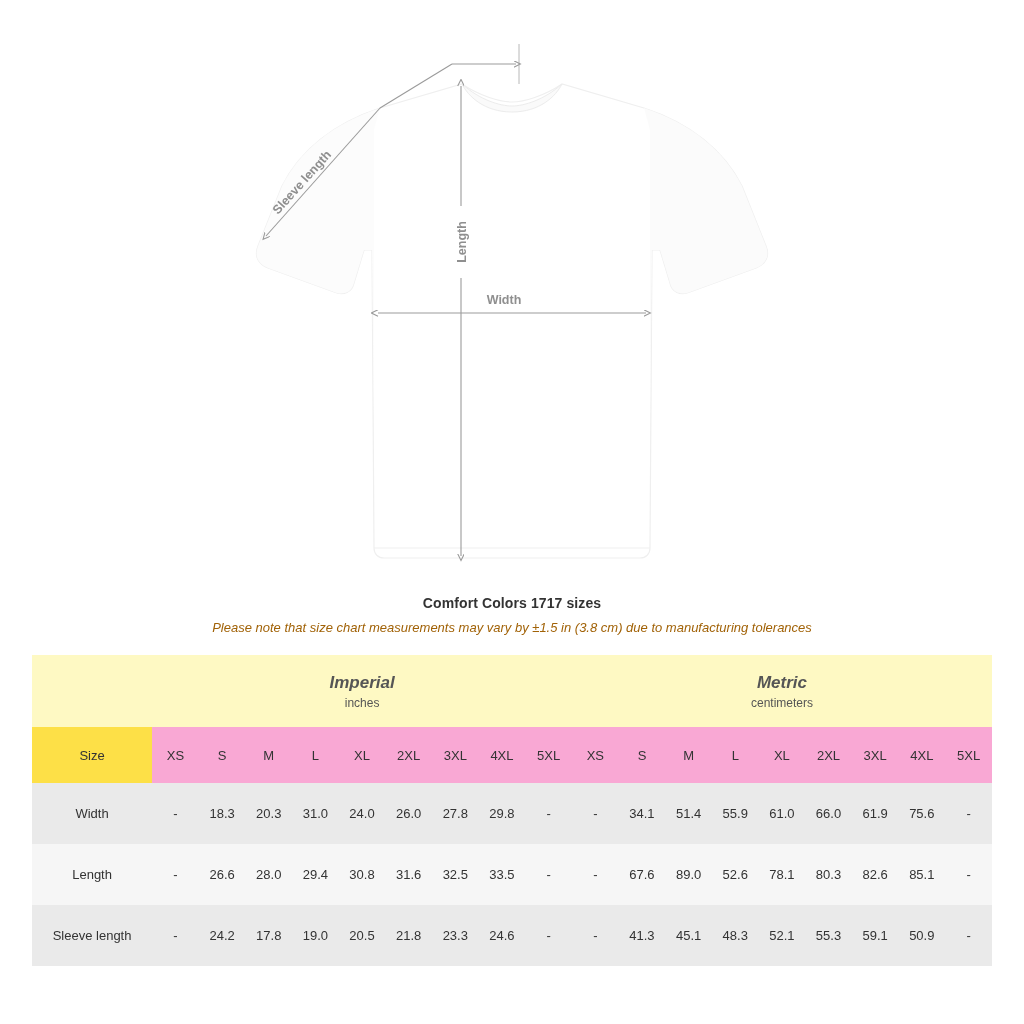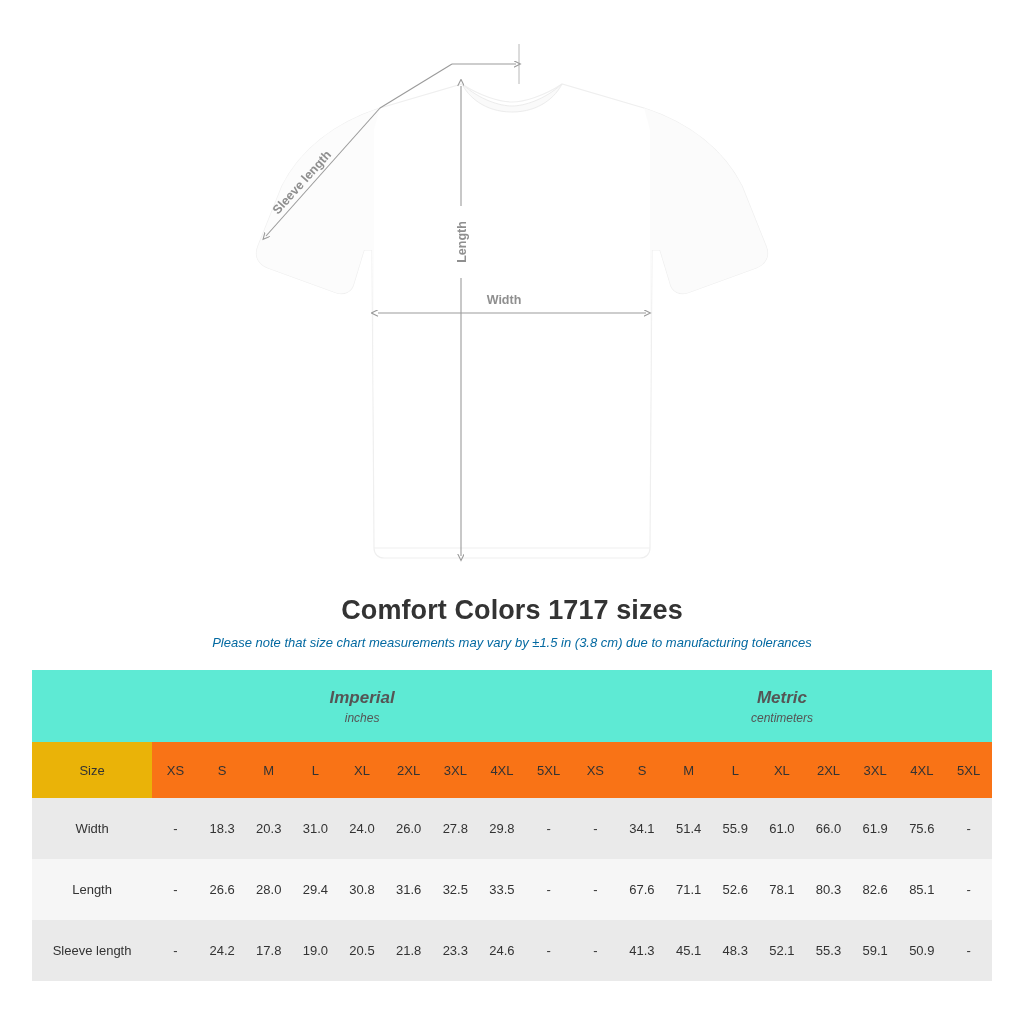--- a/index.html
+++ b/index.html
@@ -25,75 +25,74 @@
   .illustration svg {
     display: block;
   }
 
   
   .title-block {
     text-align: center;
     margin-top: 10px;
   }
   .chart-title {
-    font-size: 27px;
+    font-size: 14px;
     font-weight: bold;
     color: #333333;
     letter-spacing: 0.1px;
   }
   .chart-note {
     font-size: 13px;
     font-style: italic;
-    color: #0369a1;
+    color: #a16207;
     margin-top: 9px;
   }
 
   
   .table-wrap {
     margin: 20px 32px 0 32px;
   }
   table.size-table {
     border-collapse: collapse;
     width: 960px;
     table-layout: fixed;
   }
   table.size-table td,
   table.size-table th {
     text-align: center;
     vertical-align: middle;
     font-weight: normal;
     border: none;
   }
   .unit-row td {
-    background: #5eead4;
+    background: #fef9c3;
     height: 72px;
     padding: 0;
   }
   .unit-name {
     font-size: 17px;
     font-style: italic;
     font-weight: bold;
     color: #555555;
     line-height: 1.25;
   }
   .unit-sub {
     font-size: 12px;
-    font-style: italic;
     color: #555555;
     margin-top: 3px;
   }
   .head-row td {
-    background: #f97316;
+    background: #f9a8d4;
     height: 54px;
     font-size: 13px;
     font-weight: bold;
     color: #333333;
   }
   .head-row td.rowlabel {
-    background: #eab308;
+    background: #fde047;
     font-size: 13px;
   }
   .body-row td {
     height: 59px;
     font-size: 13px;
     color: #333333;
   }
   .body-row.odd td { background: #eaeaea; }
   .body-row.even td { background: #f6f6f6; }
   .rowlabel {
@@ -271,21 +270,21 @@
         <td>26.6</td>
         <td>28.0</td>
         <td>29.4</td>
         <td>30.8</td>
         <td>31.6</td>
         <td>32.5</td>
         <td>33.5</td>
         <td>-</td>
         <td>-</td>
         <td>67.6</td>
-        <td>71.1</td>
+        <td>89.0</td>
         <td>52.6</td>
         <td>78.1</td>
         <td>80.3</td>
         <td>82.6</td>
         <td>85.1</td>
         <td>-</td>
       </tr>
 
       <tr class="body-row odd">
         <td class="rowlabel">Sleeve length</td>

